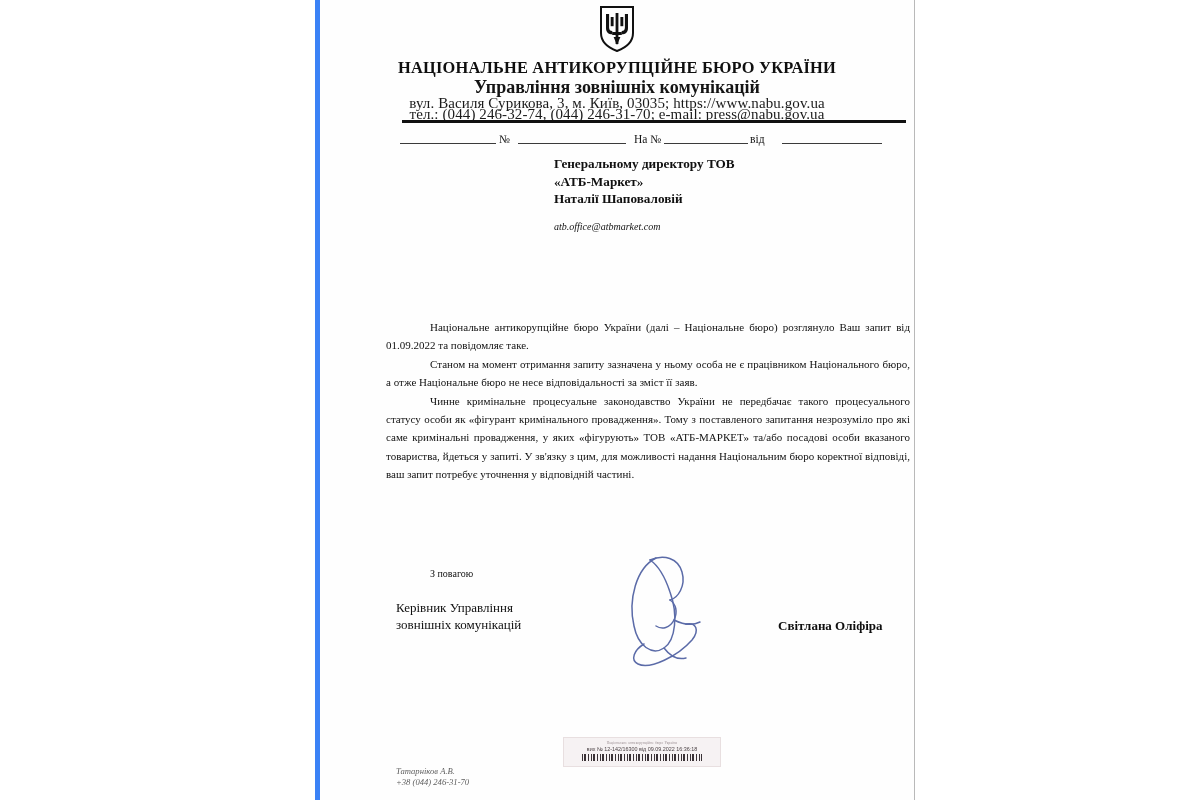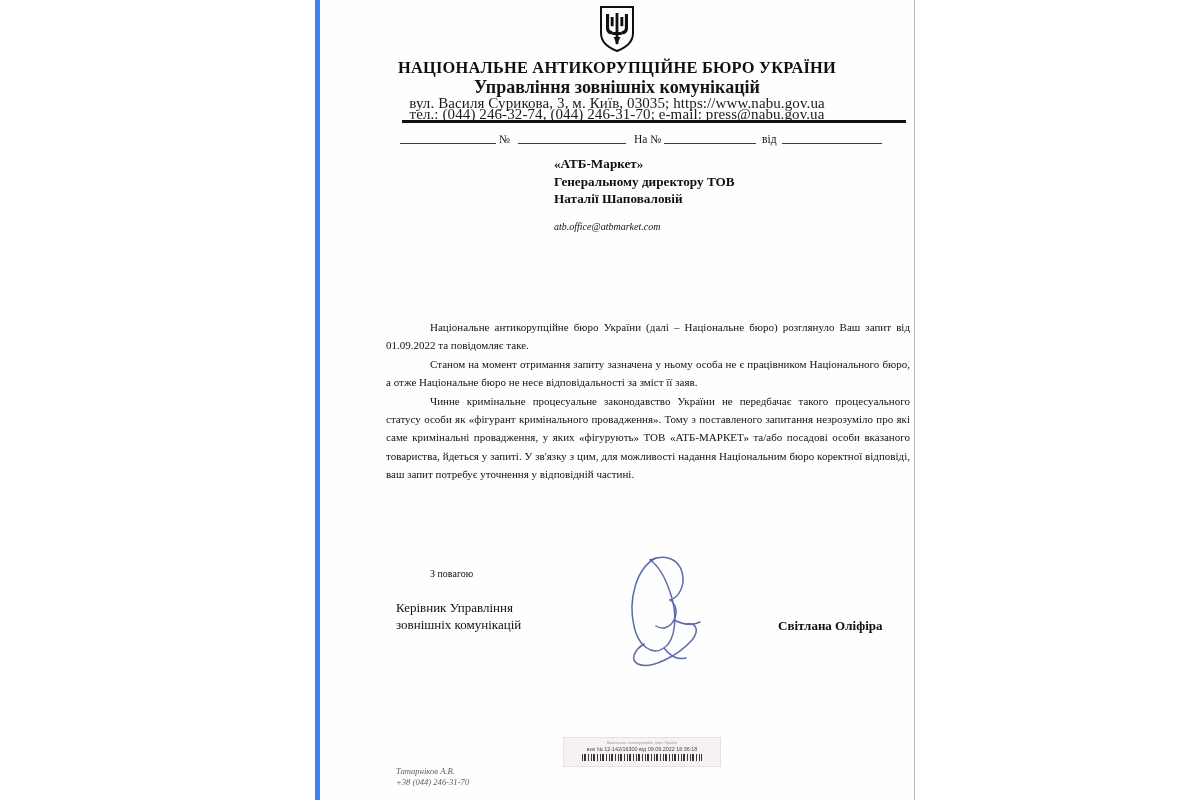--- a/index.html
+++ b/index.html
@@ -109,21 +109,21 @@
     line-height: 12px;
     color: #131313;
     background: #fefefe;
     padding: 0 2px;
   }
   .b1 { left: 0;   width: 96px; }
   .l1 { left: 97px; }
   .b2 { left: 118px; width: 108px; }
   .l2 { left: 232px; }
   .b3 { left: 264px; width: 92px; }
-  .l3 { left: 360px; }
+  .l3 { left: 348px; }
   .b4 { left: 382px; width: 100px; }
 
   
   .recipient {
     position: absolute;
     left: 234px;
     top: 155px;
     width: 300px;
     font-weight: bold;
     font-size: 13.2px;
@@ -289,22 +289,22 @@
       <span class="fl-blank b1"></span>
       <span class="fl-lbl l1">№</span>
       <span class="fl-blank b2"></span>
       <span class="fl-lbl l2">На №</span>
       <span class="fl-blank b3"></span>
       <span class="fl-lbl l3">від</span>
       <span class="fl-blank b4"></span>
     </div>
 
     <div class="recipient">
+      <div>Генеральному директору ТОВ</div>
       <div>«АТБ-Маркет»</div>
-      <div>Генеральному директору ТОВ</div>
       <div>Наталії Шаповаловій</div>
     </div>
     <div class="recipient-email">atb.office@atbmarket.com</div>
 
 
     <div class="body-text">
       <p>Національне антикорупційне бюро України (далі – Національне бюро) розглянуло Ваш запит від 01.09.2022 та повідомляє таке.</p>
       <p>Станом на момент отримання запиту зазначена у ньому особа не є працівником Національного бюро, а отже Національне бюро не несе відповідальності за зміст її заяв.</p>
       <p>Чинне кримінальне процесуальне законодавство України не передбачає такого процесуального статусу особи як «фігурант кримінального провадження». Тому з поставленого запитання незрозуміло про які саме кримінальні провадження, у яких «фігурують» ТОВ «АТБ-МАРКЕТ» та/або посадові особи вказаного товариства, йдеться у запиті. У зв'язку з цим, для можливості надання Національним бюро коректної відповіді, ваш запит потребує уточнення у відповідній частині.</p>
     </div>

